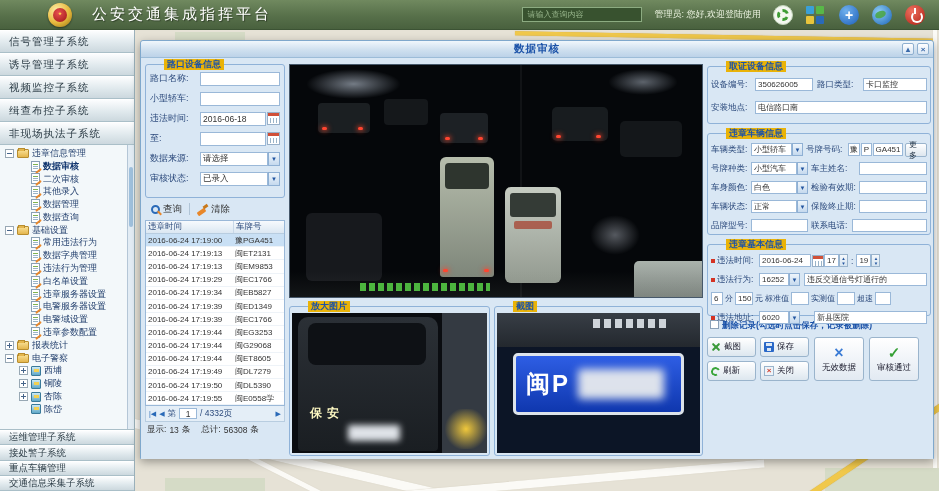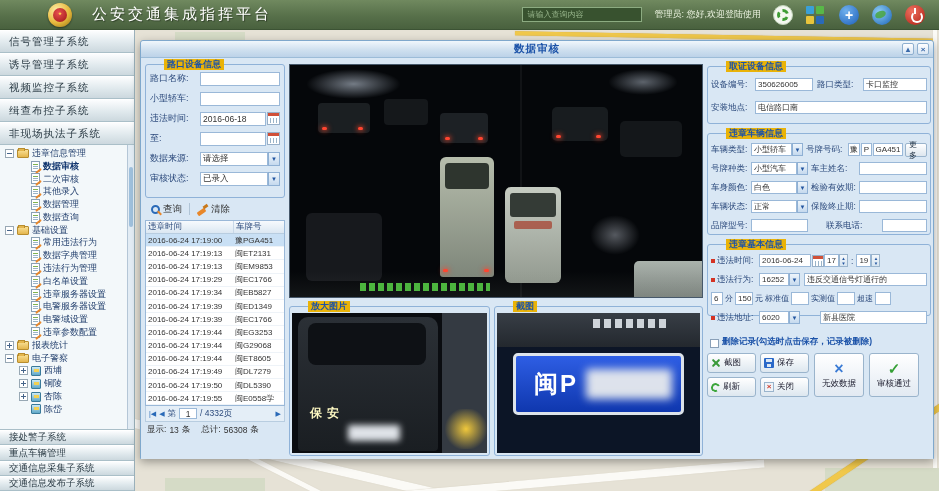--- a/index.html
+++ b/index.html
@@ -127,21 +127,21 @@
 #camMain{position:absolute;left:148px;top:6px;width:414px;height:234px;background:#05070a;
  border:1px solid #46586a;overflow:hidden}
 .shape{position:absolute}
 .dot{position:absolute;width:5px;height:3px;background:#ff4530;border-radius:2px;box-shadow:0 0 5px 1px rgba(255,70,40,.75)}
 .cgrp{background:transparent}
 #zoomGrp{position:absolute;left:148px;top:248px;width:201px;height:150px}
 #snapGrp{position:absolute;left:353px;top:248px;width:209px;height:150px}
 .imgbox{position:absolute;left:2px;right:2px;top:6px;bottom:2px;background:#0a0c10;overflow:hidden}
 .ovltext{position:absolute;color:#fef9c3;font-weight:bold;letter-spacing:5px;font-size:12px}
 .plate{position:absolute;left:16px;right:16px;top:40px;height:62px;border:3px solid #dde3ea;border-radius:5px;
- background:linear-gradient(#2e5ee4,#0f37ae);display:flex;align-items:center;padding-left:18px;gap:8px}
+ background:linear-gradient(#2e5ee4,#0f37ae);display:flex;align-items:center;padding-left:10px;gap:8px}
 .plate .ptxt{color:#fff;font-size:24px;font-weight:bold;letter-spacing:2px}
 .pblur{width:86px;height:30px;background:#e8ebee;border-radius:3px;filter:blur(4px);opacity:.95}
 
 
 #rpanel{position:absolute;left:566px;top:4px;width:224px;height:394px;font-size:8.5px;color:#2c4a7c}
 .rgrp{padding-top:6px}
 #devGrp{height:58px;margin-top:4px}
 #vehGrp{height:102px;margin-top:9px}
 #vioGrp{height:72px;margin-top:9px}
 .rrow{display:flex;align-items:center;padding:0 3px}
@@ -154,21 +154,21 @@
  align-items:center;padding:0 2px;white-space:nowrap;overflow:hidden}
 .dar.sm{height:13px;width:11px;flex:0 0 11px}
 .pbox{border:1px solid #9ab8d8;background:#fff;height:13px;font-size:8px;color:#333;display:flex;
  align-items:center;justify-content:center}
 .morebtn{height:14px;padding:0 3px;font-size:8px;background:linear-gradient(#fff,#dde6ee);
  border:1px solid #9ab4cc;border-radius:2px;color:#234;display:flex;align-items:center;cursor:pointer;margin-left:2px}
 .req{width:4px;height:4px;background:#d43324;flex:0 0 4px;margin-right:2px}
 .spin{width:9px;height:13px;flex:0 0 9px;background:linear-gradient(#f4f8fc,#d6e4f0);border:1px solid #9ab4cc;
  display:flex;flex-direction:column;align-items:center;justify-content:center;font-size:4.5px;color:#2456a0;line-height:5px;cursor:pointer}
 .spin::before{content:"▲"}.spin::after{content:"▼"}
-#delLine{height:12px;margin-top:20px;display:flex;align-items:flex-end;font-size:8.5px;font-weight:bold;color:#1b52a8;white-space:nowrap}
+#delLine{height:12px;margin-top:4px;display:flex;align-items:flex-start;font-size:8.5px;font-weight:bold;color:#1b52a8;white-space:nowrap}
 .chk{width:9px;height:9px;border:1px solid #8aa0b8;background:#fff;flex:0 0 9px;margin:0 3px;cursor:pointer}
 .rad{width:9px;height:9px;border:1px solid #8aa0b8;border-radius:50%;background:#fff;flex:0 0 9px;margin:0 3px;cursor:pointer}
 #optBox{height:38px;margin-top:2px;border:1px solid #8fb2d8;border-radius:2px;padding:1px 2px}
 .orow{display:flex;align-items:center;height:17px;font-size:8.5px;color:#223}
 .orow .c1{width:98px;display:flex;align-items:center}
 .orow .c2{display:flex;align-items:center}
 #btnArea{margin-top:5px;display:flex;gap:5px}
 #btnGrid{display:grid;grid-template-columns:49px 49px;grid-template-rows:20px 20px;gap:4px}
 .sbtn{display:flex;align-items:center;gap:3px;padding-left:3px;background:linear-gradient(#ffffff,#dde7ef);
  border:1px solid #9ab4cc;border-radius:3px;font-size:8.5px;color:#223;cursor:pointer}
@@ -360,24 +360,24 @@
         </div>
 
         <div class="titem lv1">
           <span class="expander none"></span>
           <span class="ticon cam"></span>
           <span class="tlabel">陈岱</span>
         </div>
       </div>
     <div>
 
+    <div class="navbtn small">运维管理子系统</div>
         <div class="navbtn small">接处警子系统</div>
         <div class="navbtn small">重点车辆管理</div>
         <div class="navbtn small">交通信息采集子系统</div>
-        <div class="navbtn small">交通信息发布子系统</div>
       </div>
   </aside>
 
   <section id="dialog">
     <div class="dtitle">
       <span class="t">数据审核</span>
       <span class="dctrl">
         <span>▴</span>
         <span>×</span>
       </span>
@@ -617,21 +617,21 @@
           <div class="rrow">
             <span class="lab" style="width:40px">车辆状态:</span>
             <span class="sel" style="width:46px">正常</span>
             <span class="dar sm">▼</span>
             <span class="lab" style="width:48px;margin-left:3px">保险终止期:</span>
             <span class="inp" style="flex:1"></span>
           </div>
           <div class="rrow">
             <span class="lab" style="width:40px">品牌型号:</span>
             <span class="inp" style="width:57px"></span>
-            <span class="lab" style="width:56px;margin-left:18px">联系电话:</span>
+            <span class="lab" style="width:41px;margin-left:3px">联系电话:</span>
             <span class="inp" style="flex:1"></span>
           </div>
         </div>
 
         <div class="grp rgrp" id="vioGrp">
           <span class="glabel">违章基本信息</span>
           <div class="rrow">
             <span class="req"></span>
             <span class="lab" style="width:42px">违法时间:</span>
             <span class="inp" style="width:52px">2016-06-24</span>
@@ -659,21 +659,21 @@
             <span class="lab">实测值</span>
             <span class="inp" style="width:18px;margin:0 2px"></span>
             <span class="lab">超速</span>
             <span class="inp" style="width:16px;margin-left:2px"></span>
           </div>
           <div class="rrow">
             <span class="req"></span>
             <span class="lab" style="width:42px">违法地址:</span>
             <span class="sel" style="width:30px">6020</span>
             <span class="dar sm">▼</span>
-            <span class="inp" style="flex:1;margin-left:20px">新县医院</span>
+            <span class="inp" style="flex:1;margin-left:14px">新县医院</span>
           </div>
         </div>
 
         <div id="delLine">
           <span class="chk"></span>
           <span>删除记录(勾选时点击保存，记录被删除)</span>
         </div>
 
 
         <div id="btnArea">

